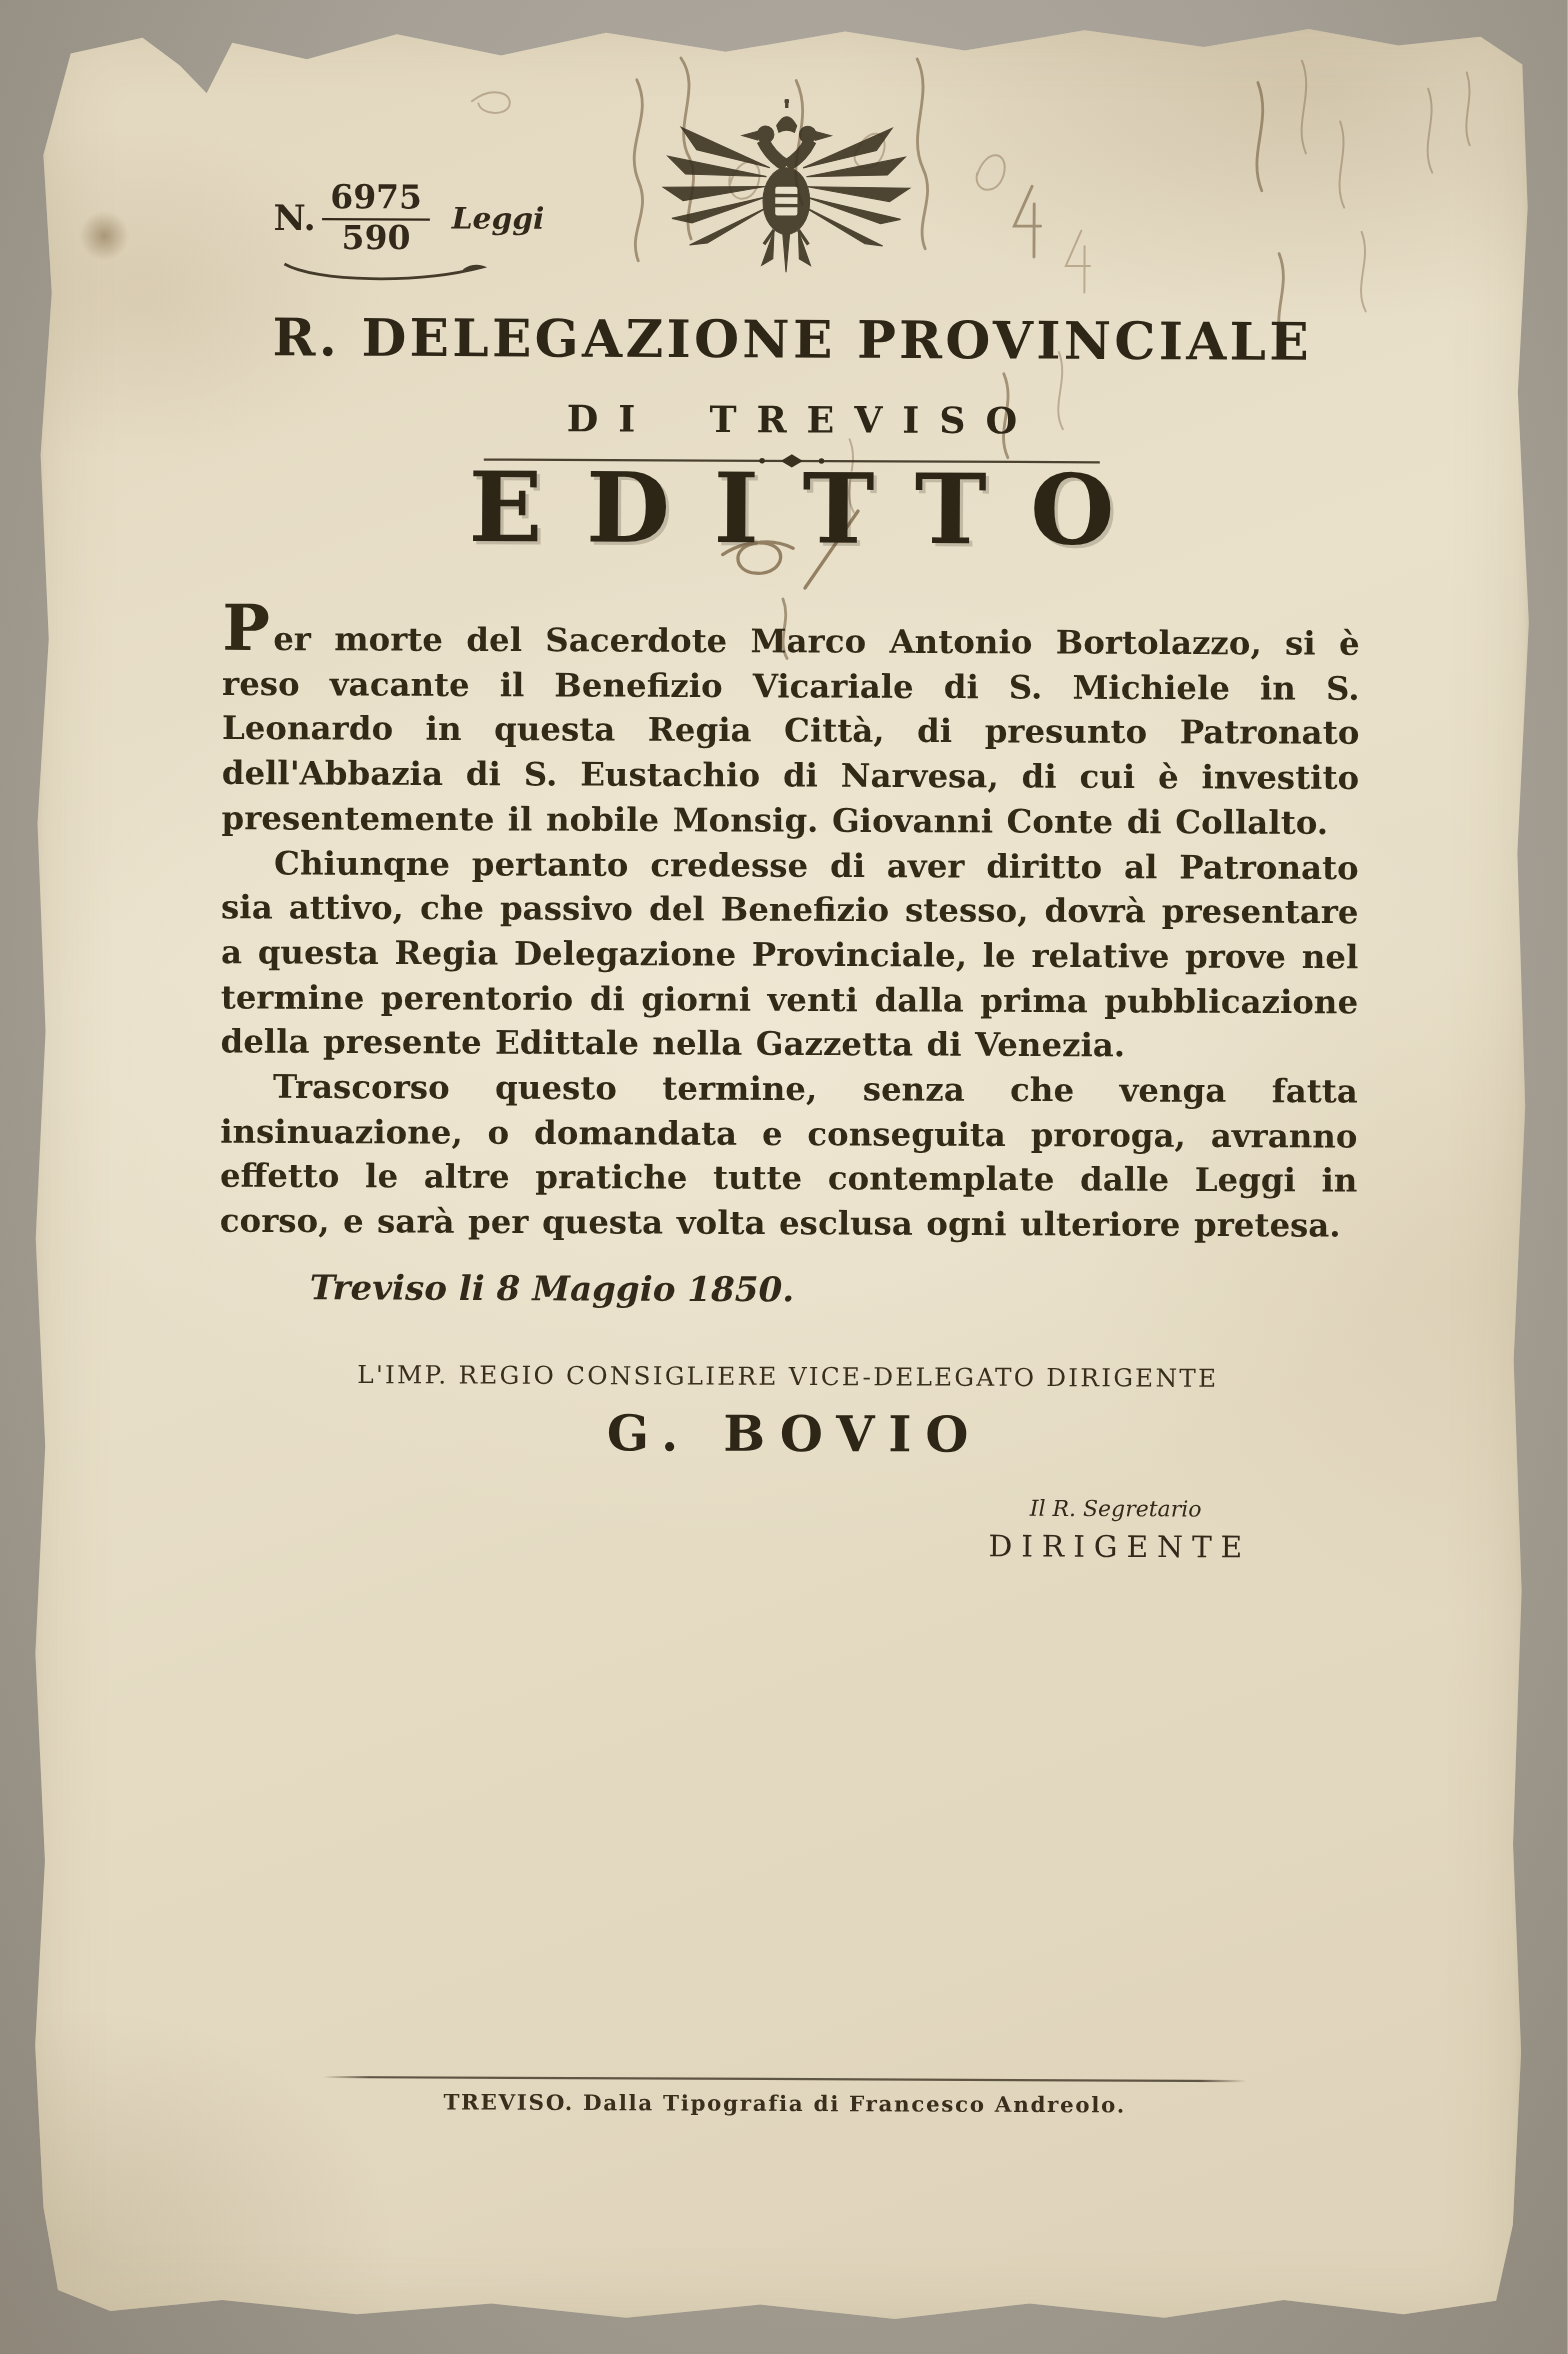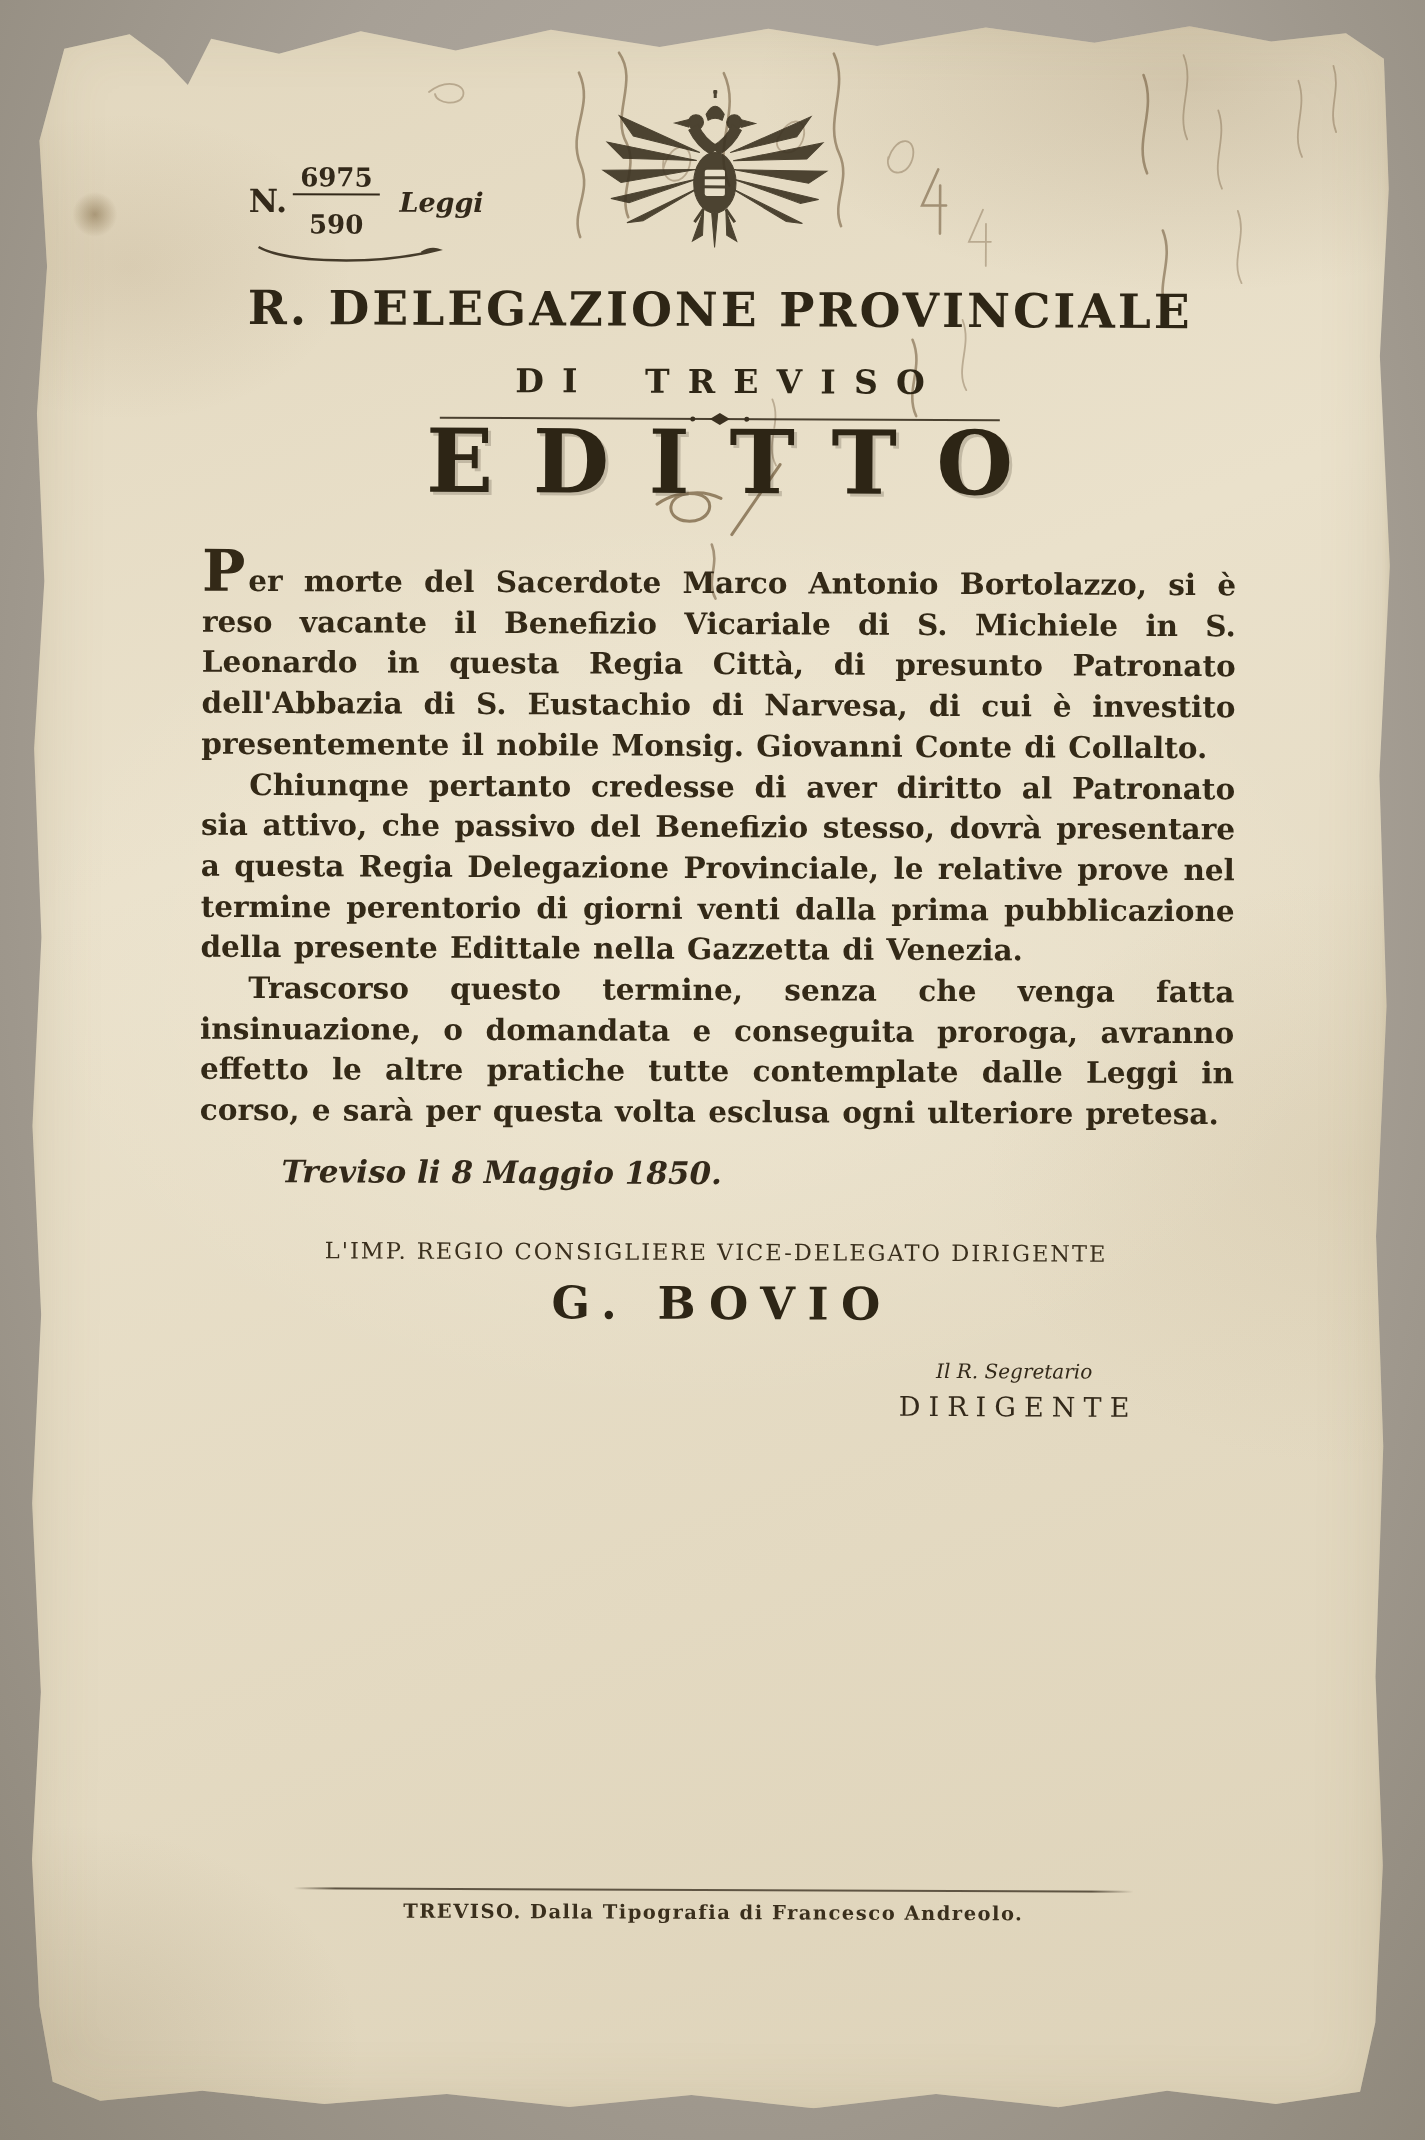--- a/index.html
+++ b/index.html
@@ -41,23 +41,23 @@
   .hand .s1{stroke-width:2.6;opacity:.55;}
   .hand .s2{stroke-width:1.8;opacity:.36;}
   .hand .s3{stroke-width:3;opacity:.68;}
 
   .content{position:relative;padding:0 155px 160px 170px;color:#33291a;}
 
   .doc-header{position:relative;height:530px;}
   .ref{position:absolute;left:45px;top:148px;font-size:30px;font-weight:bold;}
   .ref-row{display:flex;align-items:center;}
   .ref-label{font-size:32px;}
-  .frac{display:inline-flex;flex-direction:column;align-items:center;line-height:1.05;font-size:26px;margin-left:6px;}
+  .frac{display:inline-flex;flex-direction:column;align-items:center;line-height:1.05;font-size:30px;margin-left:6px;}
   .frac .num{border-bottom:2.5px solid #33291a;padding:0 7px 2px;}
-  .frac .den{padding-top:16px;}
+  .frac .den{padding-top:1px;}
   .culto{font-style:italic;font-weight:bold;font-size:27px;margin-left:20px;}
   .ref-flourish{display:block;margin:2px 0 0 4px;}
 
   .eagle{position:absolute;left:50%;top:72px;width:232px;margin-left:-122px;opacity:.9;}
 
   .org-line1{position:absolute;top:264px;left:0;right:0;text-align:center;margin:0;
     font-size:47px;font-weight:bold;letter-spacing:3px;color:#2e2616;}
   .org-line2{position:absolute;top:344px;left:0;right:0;text-align:center;margin:0;
     font-size:33px;font-weight:bold;letter-spacing:0.55em;padding-left:0.55em;word-spacing:0.6em;color:#2e2616;}
   .ornament-rule{position:absolute;top:392px;left:50%;margin-left:-285px;}

